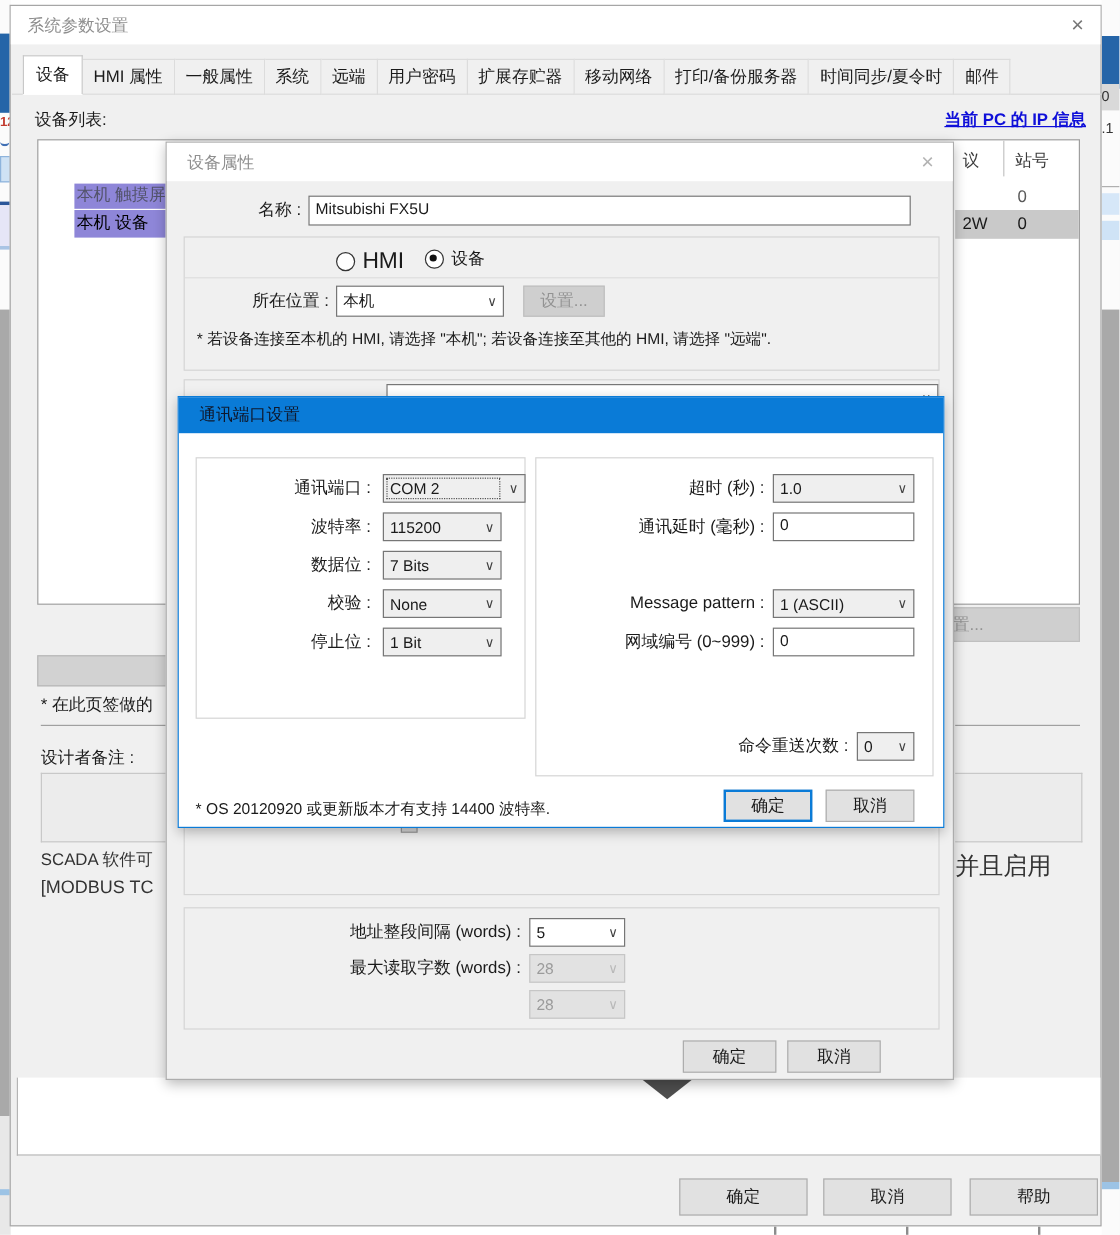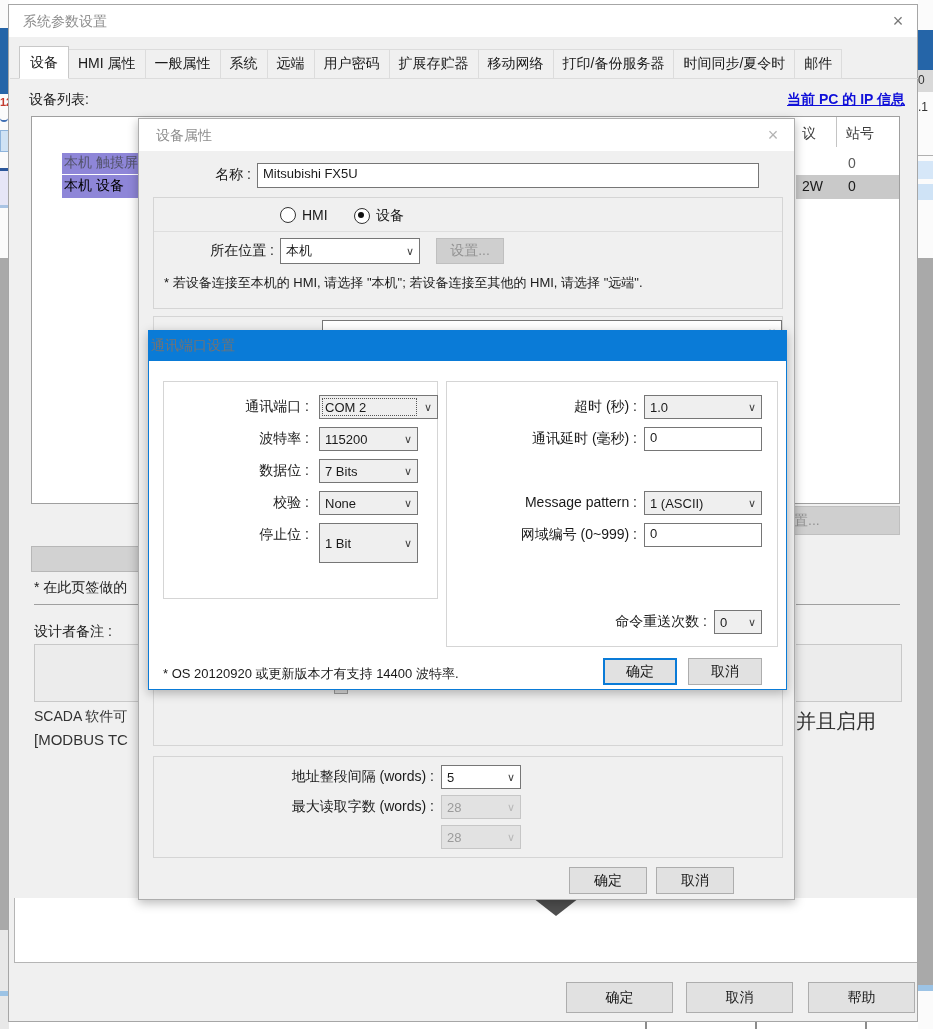--- a/index.html
+++ b/index.html
@@ -133,21 +133,21 @@
   <div class="titlebar"></div>
   <div class="titletxt" style="left:17px;">设备属性</div>
   <div class="closex" style="right:8px;color:#b3b3b3;">×</div>
 
   <div class="abs lblr" style="left:40px;top:47px;width:72px;">名称 :</div>
   <div class="abs tbox" style="left:118px;top:44px;width:502px;height:25px;">Mitsubishi FX5U</div>
 
   <div class="abs gb" style="left:14px;top:78px;width:630px;height:112px;background:#f0f0f0;">
     <div class="abs" style="left:126px;top:9px;display:flex;align-items:center;gap:6px;">
       <span class="radio"></span>
-      <span style="font-size:14px;">HMI</span>
+      <span style="font-size:19px;">HMI</span>
     </div>
     <div class="abs" style="left:200px;top:9px;display:flex;align-items:center;gap:6px;">
       <span class="radio on"></span>
       <span>设备</span>
     </div>
     <div class="abs" style="left:0;top:33px;width:628px;height:1px;background:#dedede;"></div>
     <div class="abs lblr" style="left:20px;top:44px;width:100px;">所在位置 :</div>
     <div class="abs combo white" style="left:126px;top:40px;width:140px;height:26px;">
       <span class="cv">本机</span>
         <span class="arr">∨</span>
@@ -180,21 +180,21 @@
         <span class="arr">∨</span>
     </div>
   </div>
 
   <div class="abs btn" style="left:430px;top:748px;width:78px;height:27px;">确定</div>
   <div class="abs btn" style="left:517px;top:748px;width:78px;height:27px;">取消</div>
 </div>
 
 <div class="abs shadow" style="left:148px;top:330px;width:639px;height:360px;background:#fff;border:1px solid #0a7bd7;">
   <div class="abs" style="left:0;top:0;width:637px;height:30px;background:#0a7bd7;"></div>
-  <div class="abs" style="left:2px;top:6px;color:#737373;font-size:14px;">通讯端口设置</div>
+  <div class="abs" style="left:17px;top:6px;color:#0f172a;font-size:14px;">通讯端口设置</div>
 
   <div class="abs gb" style="left:14px;top:50px;width:275px;height:218px;">
     <div class="abs lblr" style="left:0;top:16px;width:145px;">通讯端口 :</div>
     <div class="abs combo" style="left:155px;top:13px;width:119px;height:24px;">
       <span class="cv">COM 2</span>
         <span class="arr">∨</span>
       <span class="focusbox"></span>
     </div>
     <div class="abs lblr" style="left:0;top:48px;width:145px;">波特率 :</div>
     <div class="abs combo" style="left:155px;top:45px;width:99px;height:24px;">
@@ -205,21 +205,21 @@
     <div class="abs combo" style="left:155px;top:77px;width:99px;height:24px;">
       <span class="cv">7 Bits</span>
         <span class="arr">∨</span>
     </div>
     <div class="abs lblr" style="left:0;top:112px;width:145px;">校验 :</div>
     <div class="abs combo" style="left:155px;top:109px;width:99px;height:24px;">
       <span class="cv">None</span>
         <span class="arr">∨</span>
     </div>
     <div class="abs lblr" style="left:0;top:144px;width:145px;">停止位 :</div>
-    <div class="abs combo" style="left:155px;top:141px;width:99px;height:40px;align-items:center;">
+    <div class="abs combo" style="left:155px;top:141px;width:99px;height:24px;align-items:center;">
       <span class="cv">1 Bit</span>
         <span class="arr">∨</span>
     </div>
   </div>
 
   <div class="abs gb" style="left:297px;top:50px;width:332px;height:266px;">
     <div class="abs lblr" style="left:0;top:16px;width:190px;">超时 (秒) :</div>
     <div class="abs combo" style="left:197px;top:13px;width:118px;height:24px;">
       <span class="cv">1.0</span>
         <span class="arr">∨</span>

